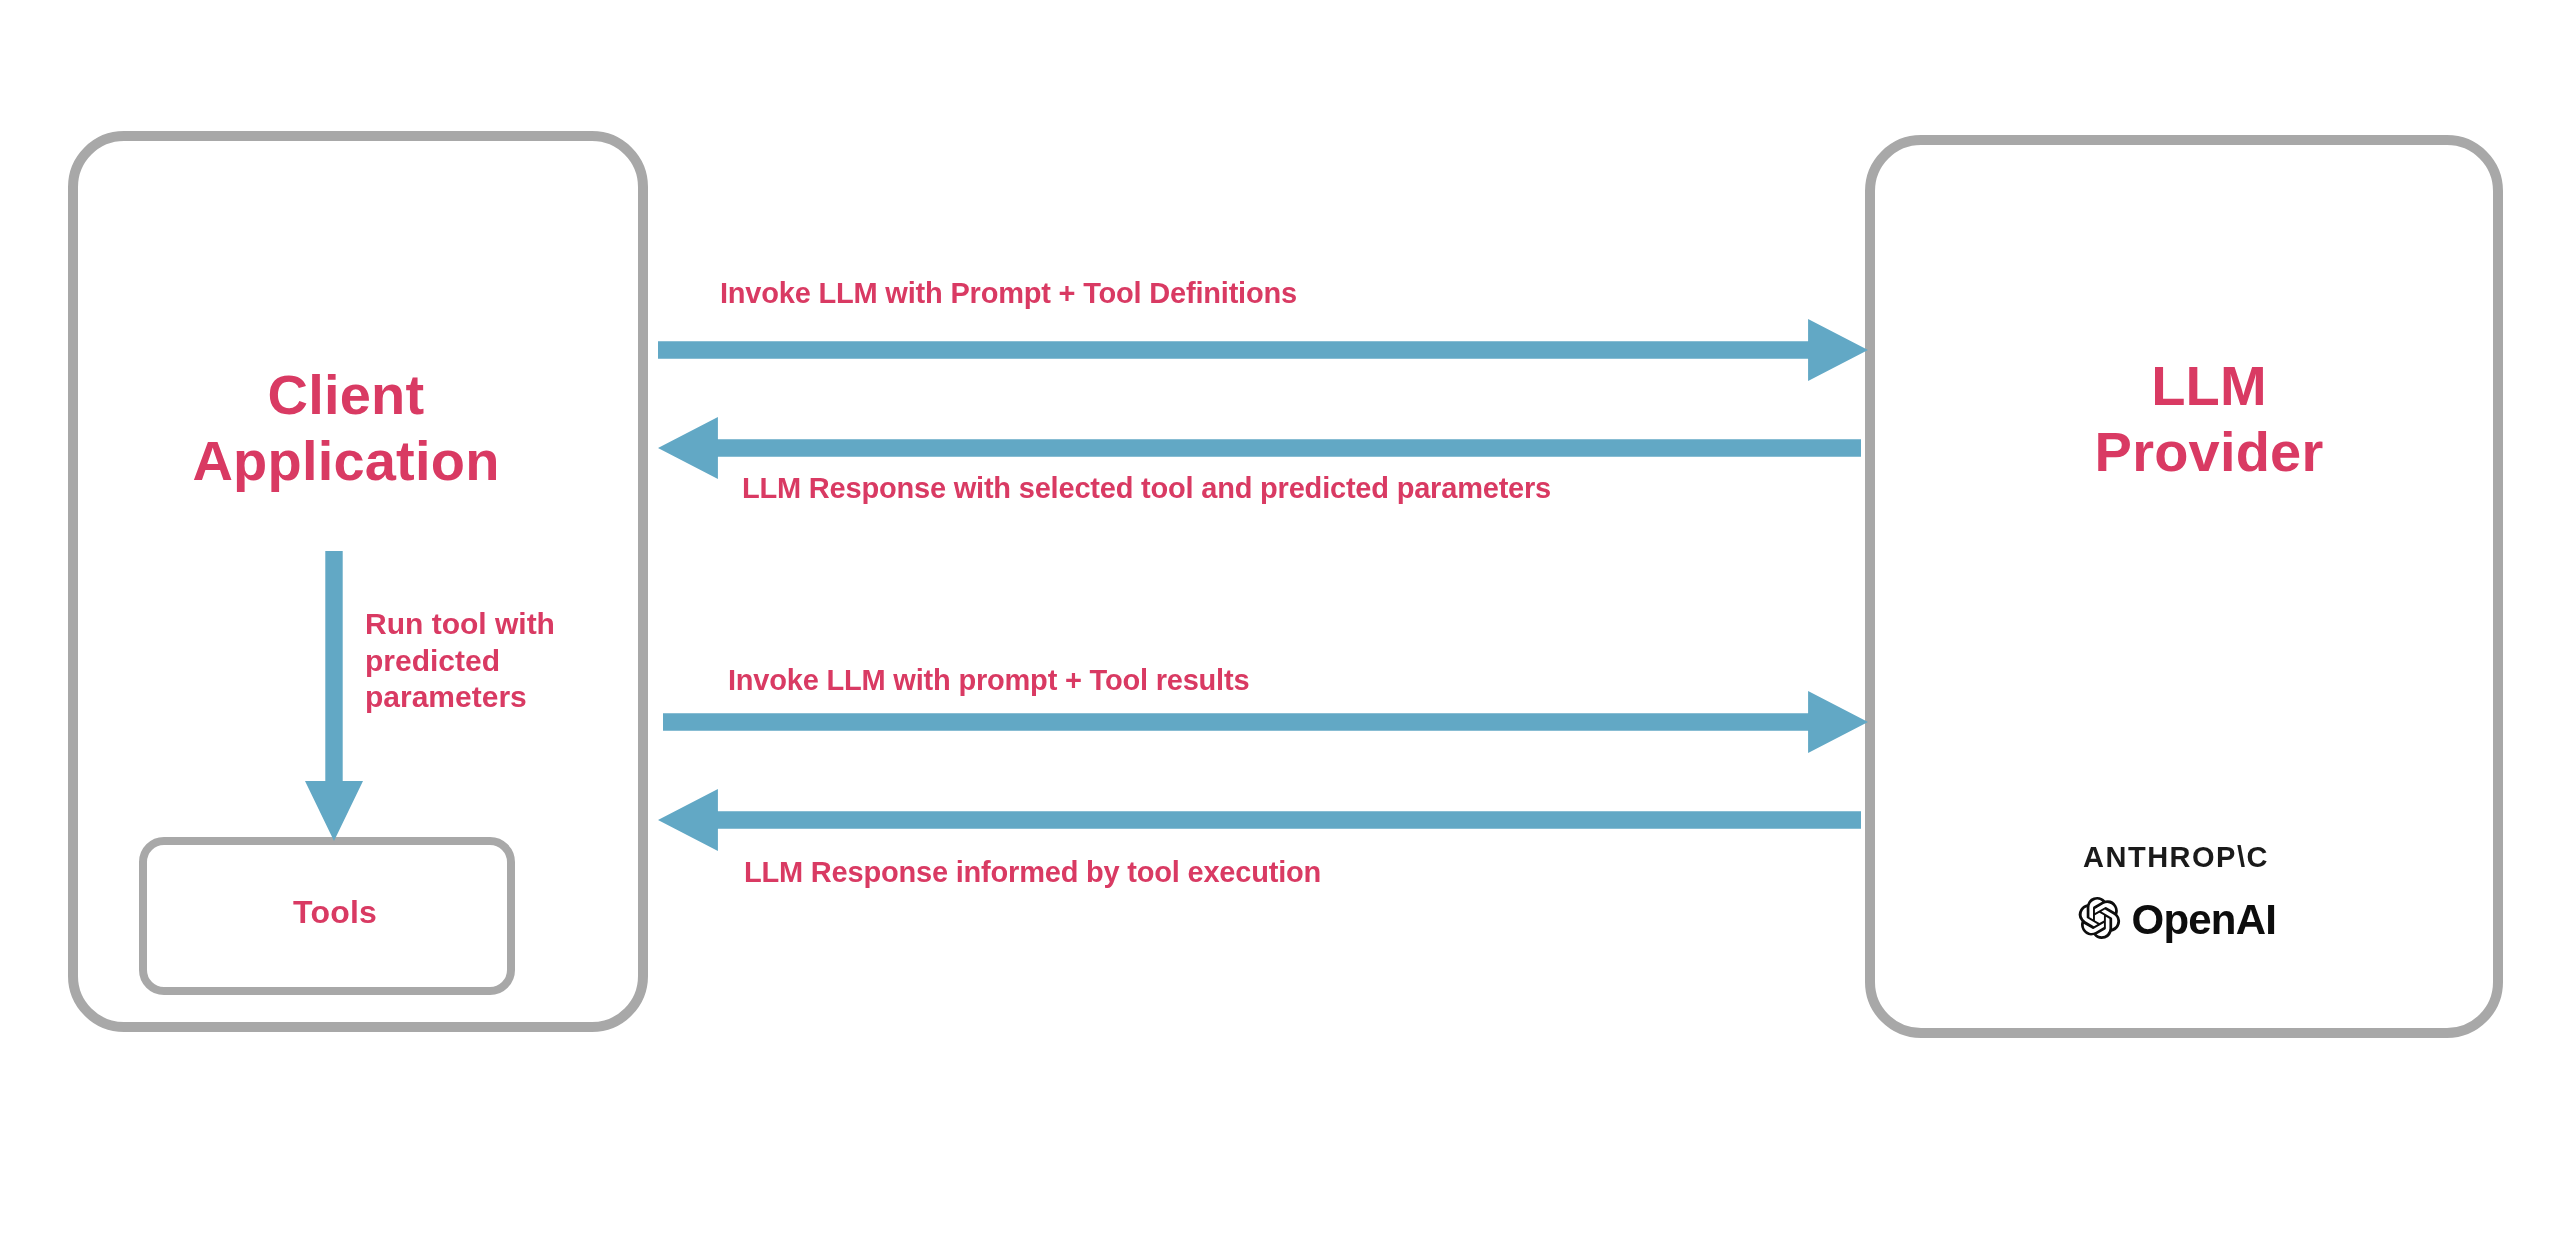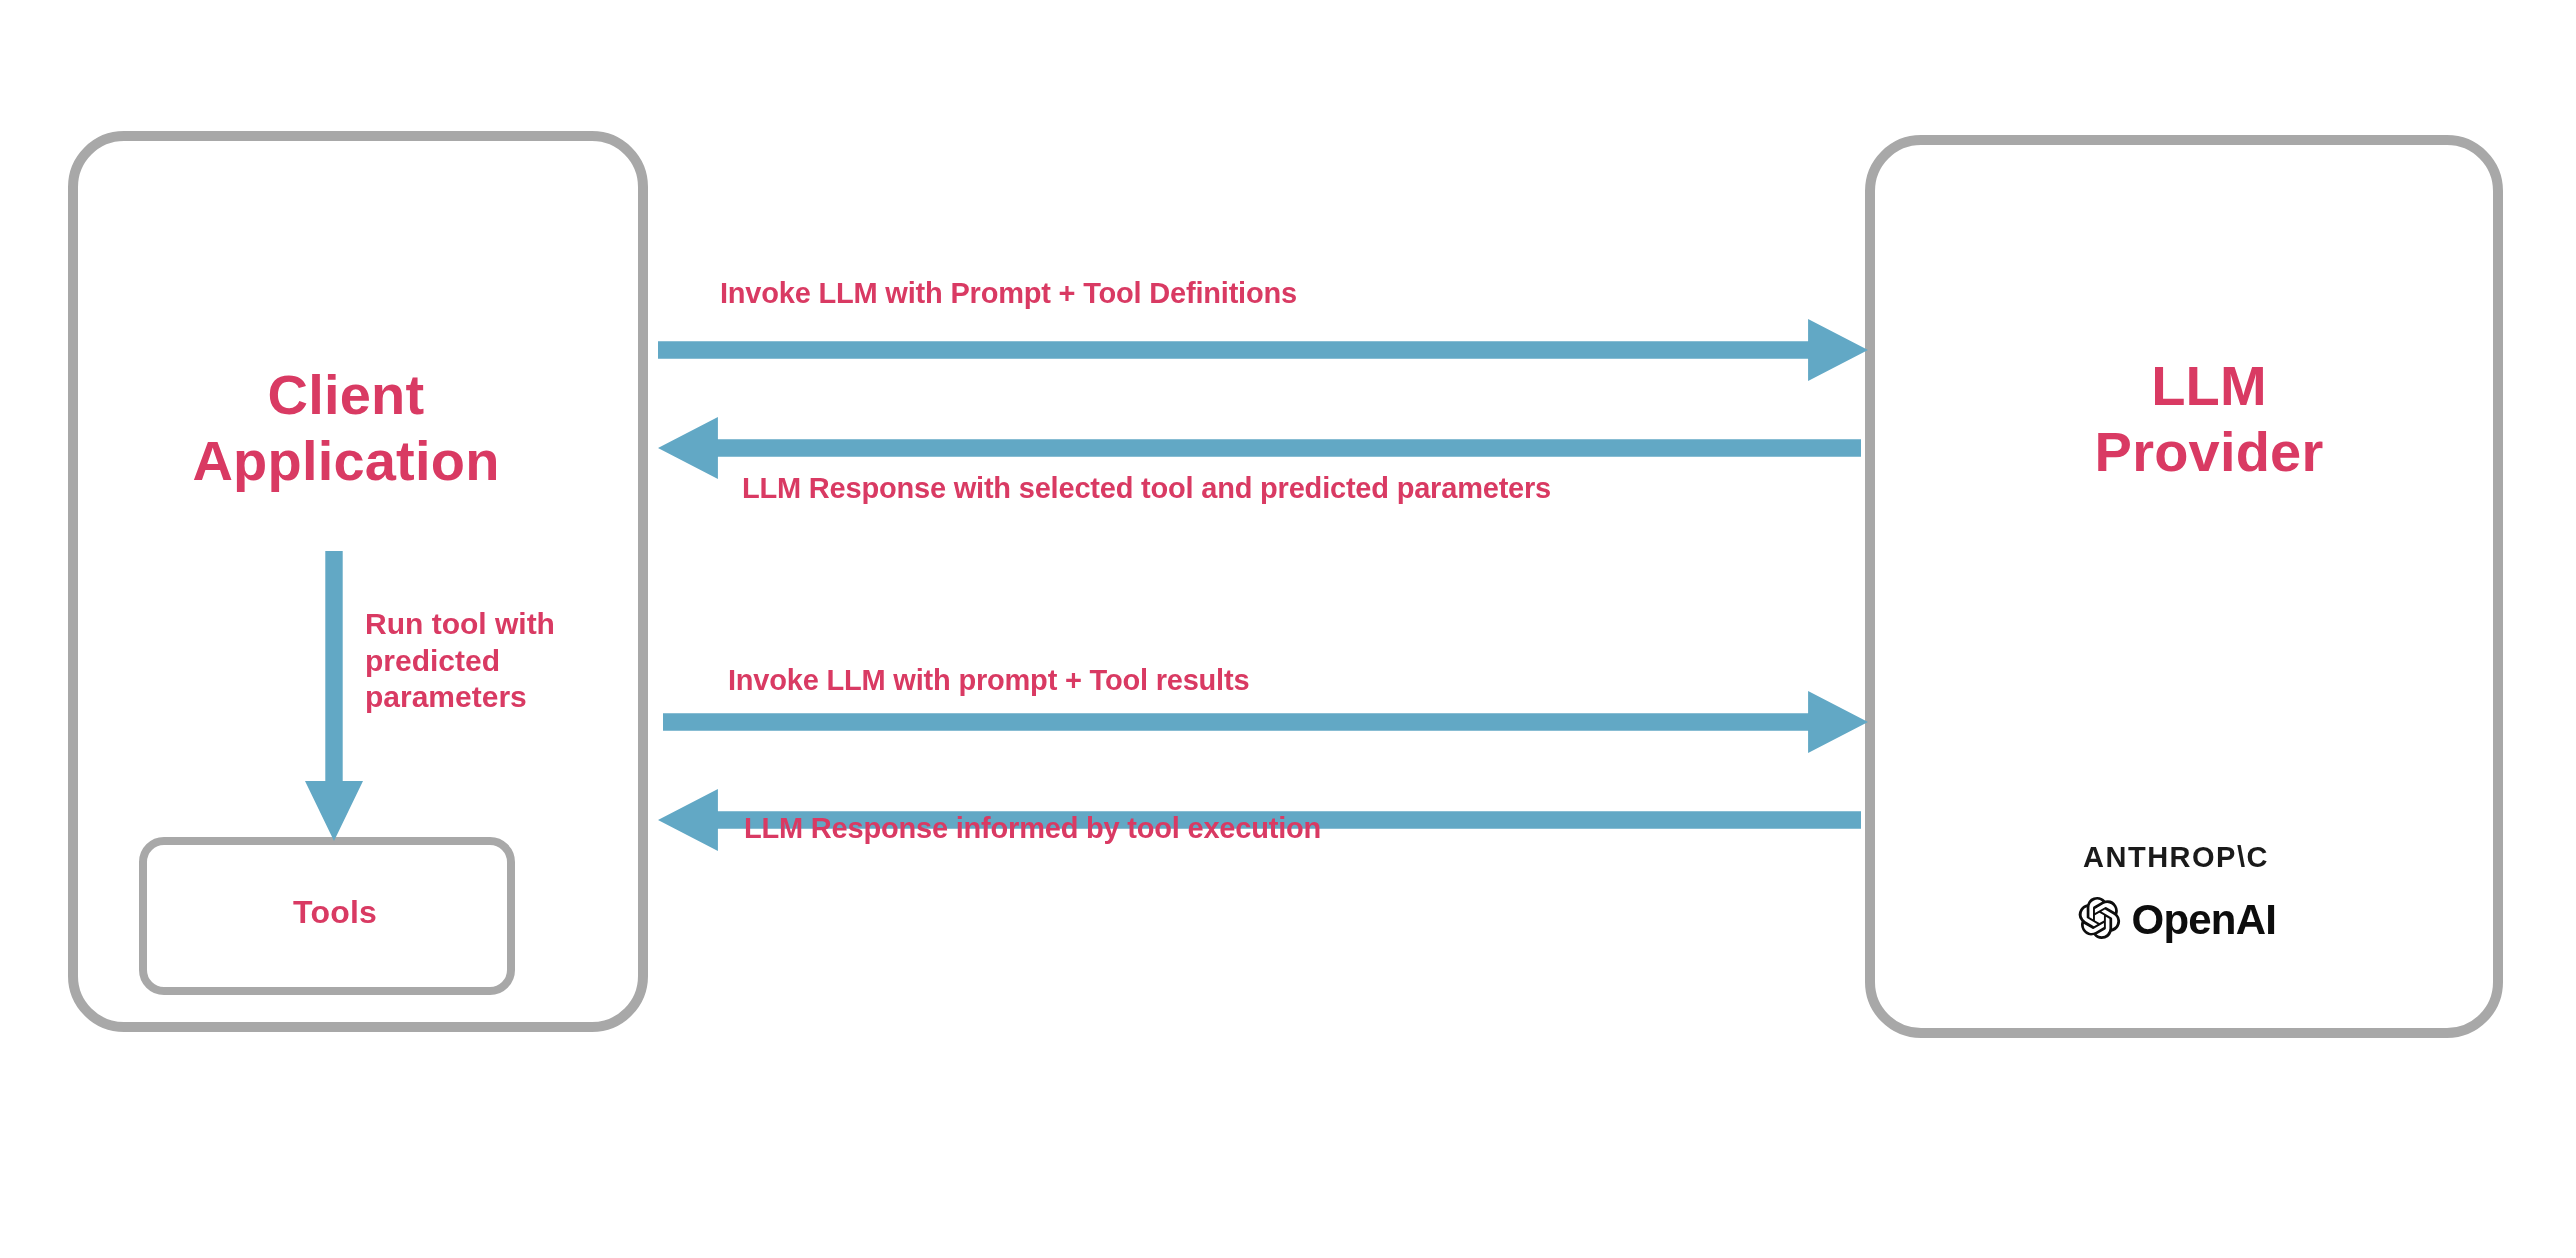--- a/index.html
+++ b/index.html
@@ -102,21 +102,21 @@
     position: absolute;
     color: #d93a63;
     font-weight: 700;
     font-size: 29px;
     letter-spacing: -0.2px;
     white-space: nowrap;
   }
   #label-invoke-1 { left: 720px; top: 277px; }
   #label-resp-1   { left: 742px; top: 472px; }
   #label-invoke-2 { left: 720px; top: 664px; margin-left: 8px; }
-  #label-resp-2   { left: 744px; top: 812px; }
+  #label-resp-2   { left: 744px; top: 856px; }
 
   #label-run-tool {
     position: absolute;
     left: 365px;
     top: 606px;
     width: 261px;
     color: #d93a63;
     font-weight: 700;
     font-size: 30px;
     line-height: 1.22;

